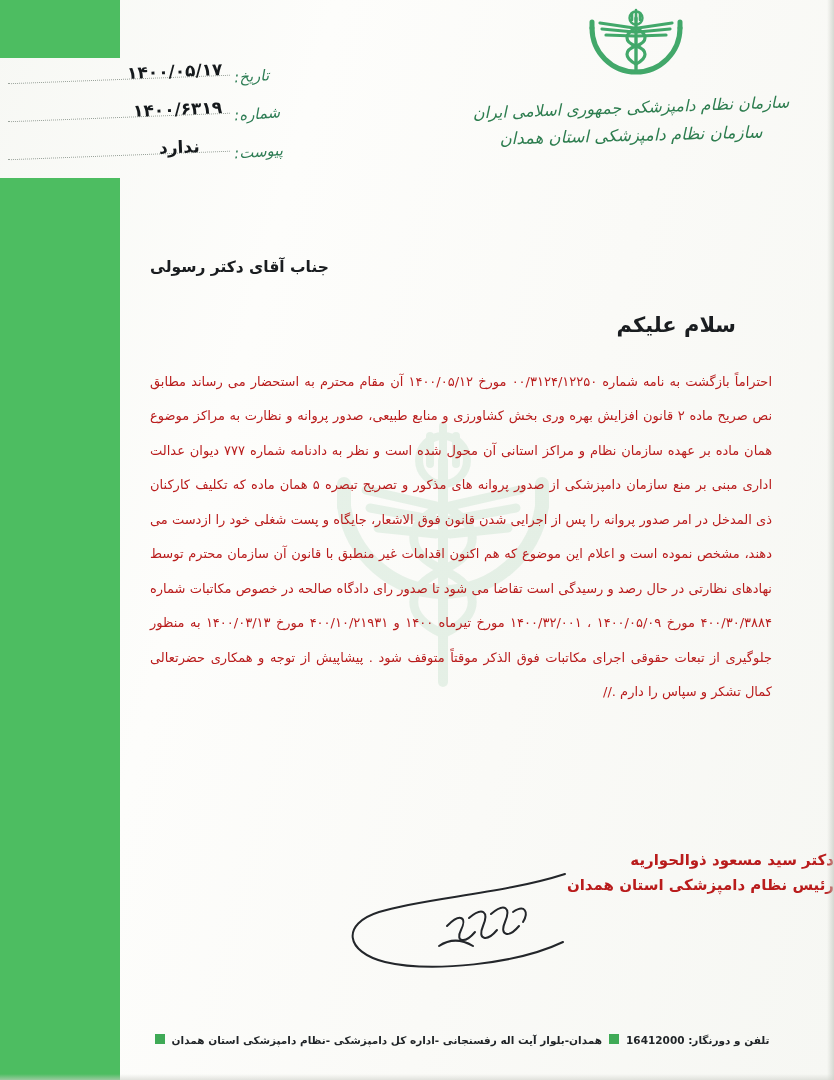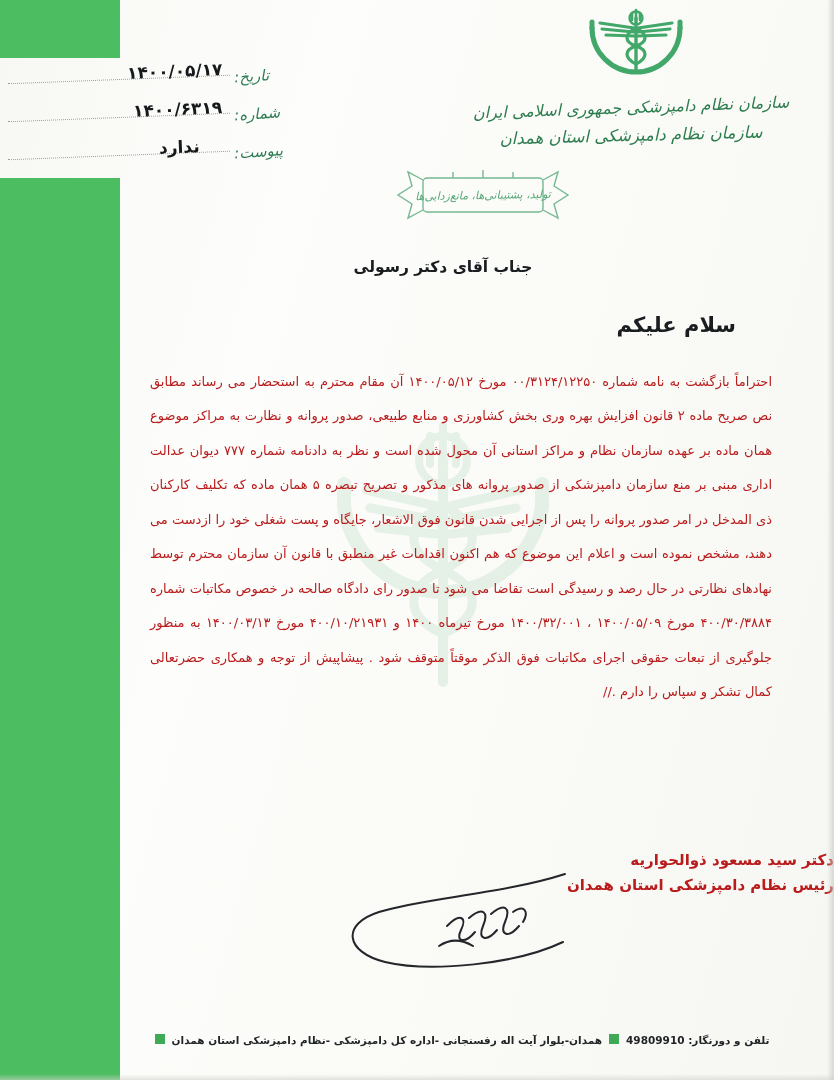--- a/index.html
+++ b/index.html
@@ -170,21 +170,21 @@
   }
 
   
   .content {
     position: absolute;
     left: 150px;
     right: 62px;
     top: 252px;
   }
   .addressee {
-    text-align: center;
+    text-align: left;
     font-family: "DejaVu Sans", sans-serif;
     font-weight: bold;
     font-size: 15.5px;
     color: #1a1d20;
     line-height: 2.0;
     padding-right: 36px;
   }
   .greeting {
     margin-top: 30px;
     text-align: right;
@@ -308,31 +308,20 @@
     </div>
 
     <div class="meta-row">
       <span class="meta-label">پیوست:</span>
       <span class="meta-dots"></span>
       <span class="meta-value short">ندارد</span>
     </div>
 
   </div>
 
-  <div class="slogan">
-    <svg viewBox="0 0 186 54" width="186" height="54" aria-hidden="true">
-      <g fill="none" stroke="#76b892" stroke-width="1.4">
-        <rect x="33" y="10" width="120" height="34" rx="4"></rect>
-        <path d="M33 12 L18 4 L22 18 L8 27 L22 36 L18 50 L33 42"></path>
-        <path d="M153 12 L168 4 L164 18 L178 27 L164 36 L168 50 L153 42"></path>
-        <path d="M63 10 L63 4 M93 10 L93 2 M123 10 L123 4"></path>
-      </g>
-    </svg>
-    <div class="slogan-text">تولید، پشتیبانی‌ها، مانع‌زدایی‌ها</div>
-  </div>
 
   <div class="watermark">
     <svg viewBox="0 0 250 330" width="250" height="330" aria-hidden="true">
       <g fill="none" stroke="#3f9c5f" stroke-width="9" stroke-linecap="round">
         <path d="M26 86 A100 100 0 0 0 224 86" stroke-width="14"></path>
         <path d="M26 86 L26 64 M224 86 L224 64" stroke-width="14"></path>
         <path d="M118 86 L48 70 M118 100 L52 88 M118 114 L60 108"></path>
         <path d="M132 86 L202 70 M132 100 L198 88 M132 114 L190 108"></path>
         <path d="M125 40 L125 262" stroke-width="10"></path>
         <path d="M125 86 C86 104 86 132 125 150 C164 168 164 196 125 214"></path>
@@ -367,19 +356,19 @@
           <path d="M112 78 C124 70 136 72 146 78"></path>
         </g>
       </svg>
     </div>
   </div>
 
   <div class="footer">
     <span class="footer-sq"></span>
     <span class="footer-text">همدان-بلوار آیت اله رفسنجانی -اداره کل دامپزشکی -نظام دامپزشکی استان همدان</span>
     <span class="footer-sq"></span>
-    <span class="footer-text">تلفن و دورنگار: 49809910</span>
+    <span class="footer-text">تلفن و دورنگار: 16412000</span>
   </div>
 
   <div class="paper-edge-right"></div>
   <div class="paper-edge-bottom"></div>
 
 </div>
 
 </body></html>

